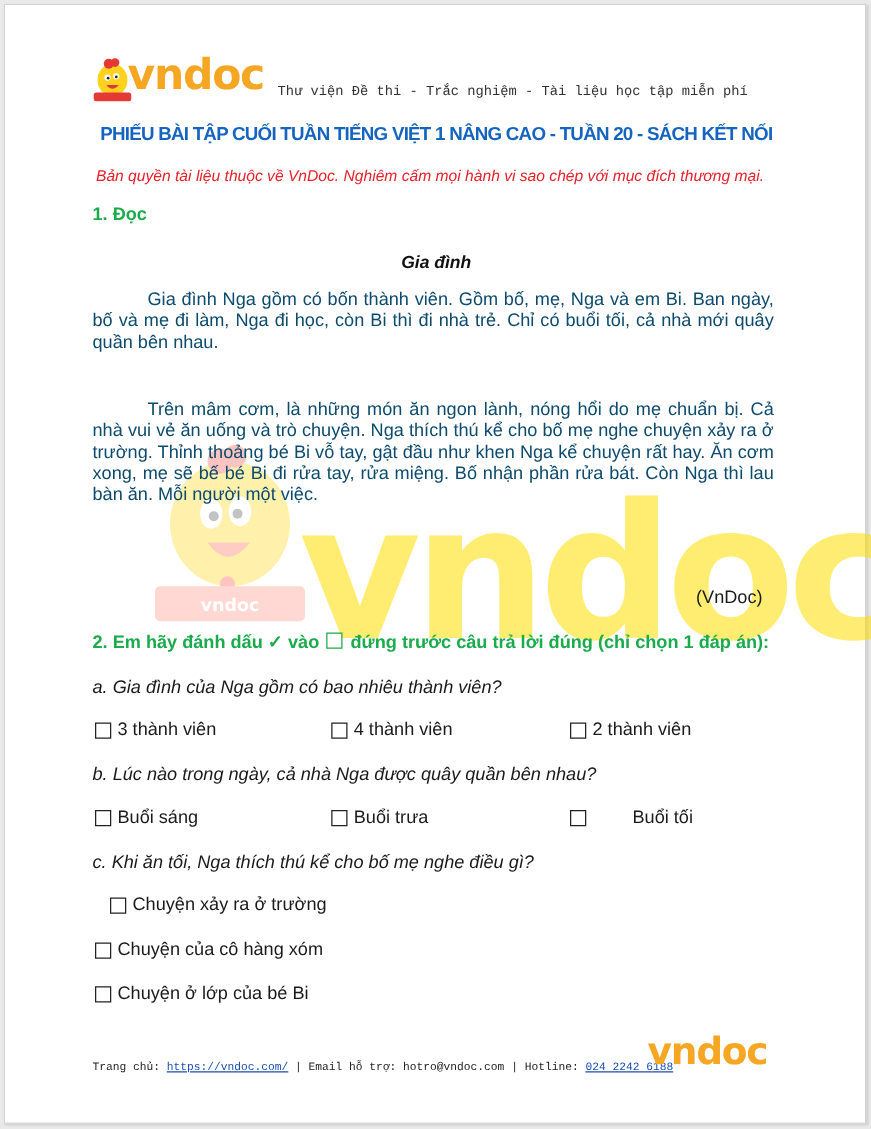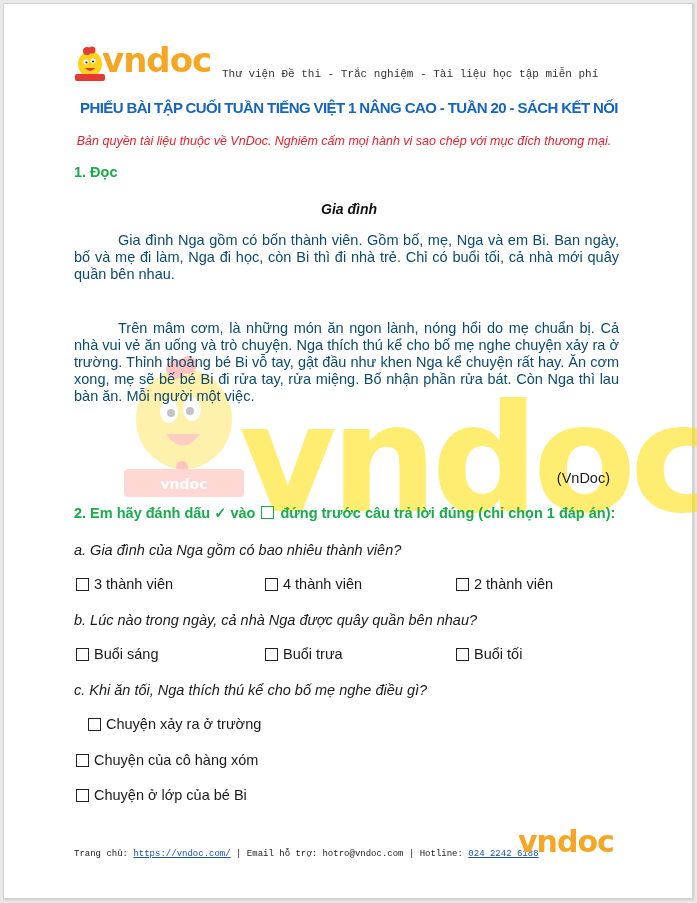--- a/index.html
+++ b/index.html
@@ -158,21 +158,21 @@
 
     <div class="abs question" style="top:608px;">b. Lúc nào trong ngày, cả nhà Nga được quây quần bên nhau?</div>
     <label class="abs option" style="left:72px; top:642px;">
       <span class="checkbox"></span>
       <span>Buổi sáng</span>
     </label>
     <label class="abs option" style="left:261px; top:642px;">
       <span class="checkbox"></span>
       <span>Buổi trưa</span>
     </label>
-    <label class="abs option" style="left:452px; top:642px;">
+    <label class="abs option" style="left:452px; top:642px;gap:32px;">
       <span class="checkbox"></span>
       <span>Buổi tối</span>
     </label>
 
     <div class="abs question" style="top:678px;">c. Khi ăn tối, Nga thích thú kể cho bố mẹ nghe điều gì?</div>
     <label class="abs option" style="left:72px; top:712px;padding-left:12px;">
       <span class="checkbox"></span>
       <span>Chuyện xảy ra ở trường</span>
     </label>
     <label class="abs option" style="left:72px; top:748px;">

